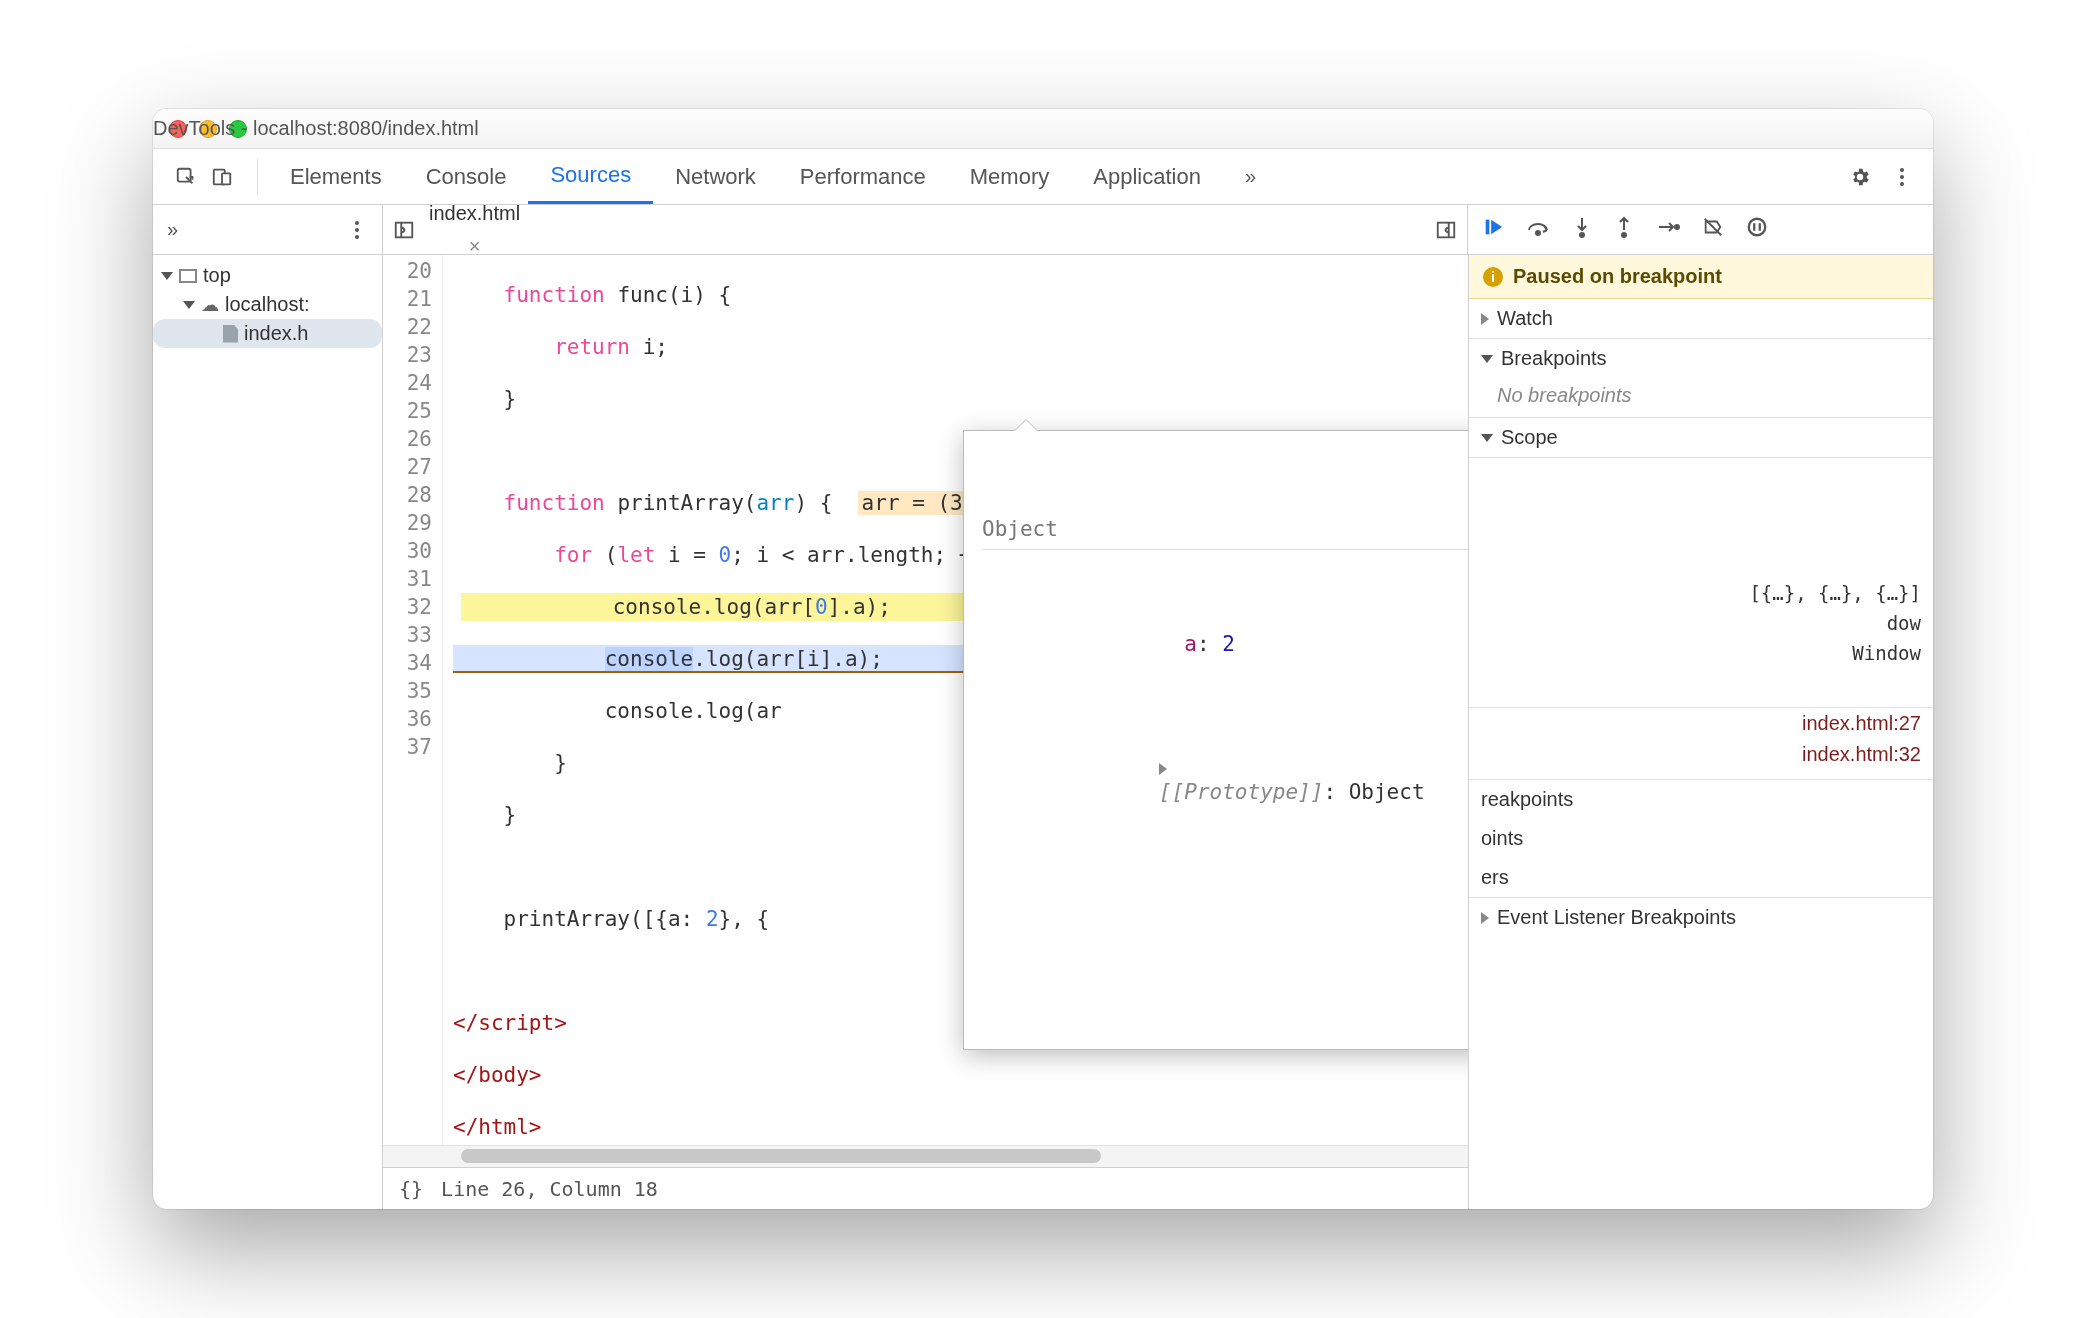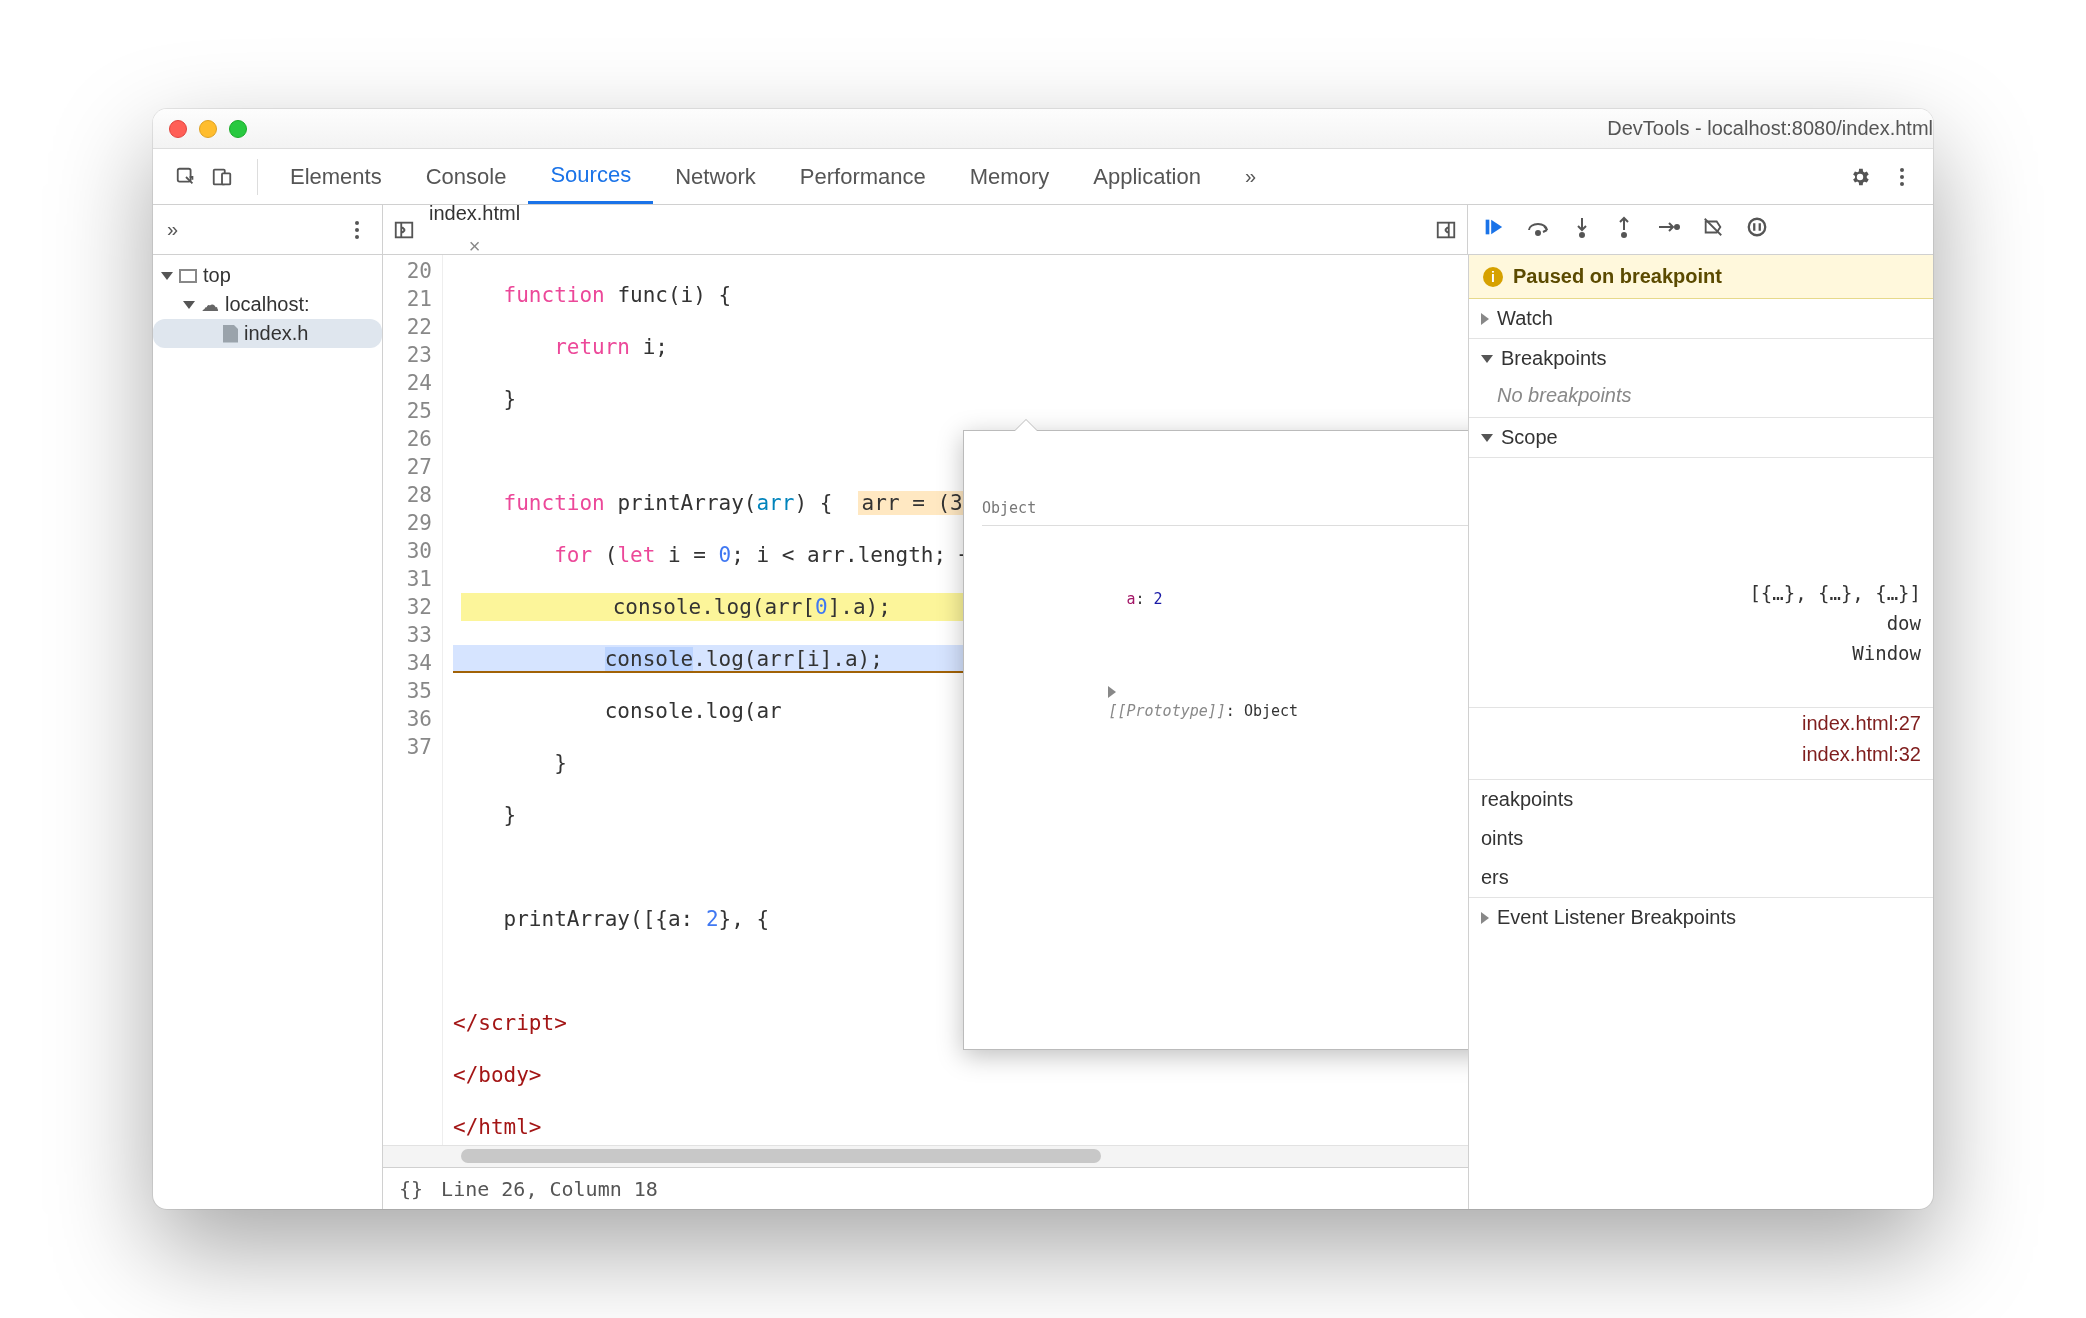--- a/index.html
+++ b/index.html
@@ -32,21 +32,21 @@
     border-bottom: 1px solid #ddd;
     display: flex;
     align-items: center;
     position: relative;
   }
   .traffic { display:flex; gap:12px; padding-left:16px; }
   .traffic span { width:18px; height:18px; border-radius:50%; display:block; }
   .t-red{background:#ff5f57;border:1px solid #e0443e;}
   .t-yel{background:#ffbd2e;border:1px solid #dea123;}
   .t-grn{background:#28c940;border:1px solid #1aab29;}
-  .title-text{ position:absolute; left:0; right:0; text-align:right; font-size:20px; color:#555; }
+  .title-text{ position:absolute; left:0; right:0; text-align:left; font-size:20px; color:#555; }
   
   .tabstrip {
     height: 56px;
     border-bottom: 1px solid #d0d0d0;
     display: flex;
     align-items: center;
     padding: 0 8px;
     font-size: 22px;
     color: #555;
   }
@@ -126,21 +126,21 @@
   .scope-line{ padding:4px 12px; font-family:Menlo,monospace; font-size:19px; text-align:right; color:#333;}
   
   .hover-pop{
     position:absolute;
     left:520px; top:175px;
     width:720px; height:620px;
     background:#fff;
     border:1px solid #bbb;
     box-shadow:0 6px 24px rgba(0,0,0,0.25);
     font-family:Menlo,monospace;
-    font-size:15px;
+    font-size:21px;
     padding:14px 18px;
     z-index:50;
   }
   .hover-pop .pophdr{ color:#777; padding-bottom:8px; border-bottom:1px solid #ddd; margin-bottom:8px;}
   .hover-pop .row{ padding:2px 0; }
   .hover-pop .key{ color:#a31566; }
   .hover-pop .val{ color:#1a1aa6; }
   .hover-pop .proto{ color:#888; font-style:italic;}
   .notch{
     position:absolute; top:-12px; left:50px;

